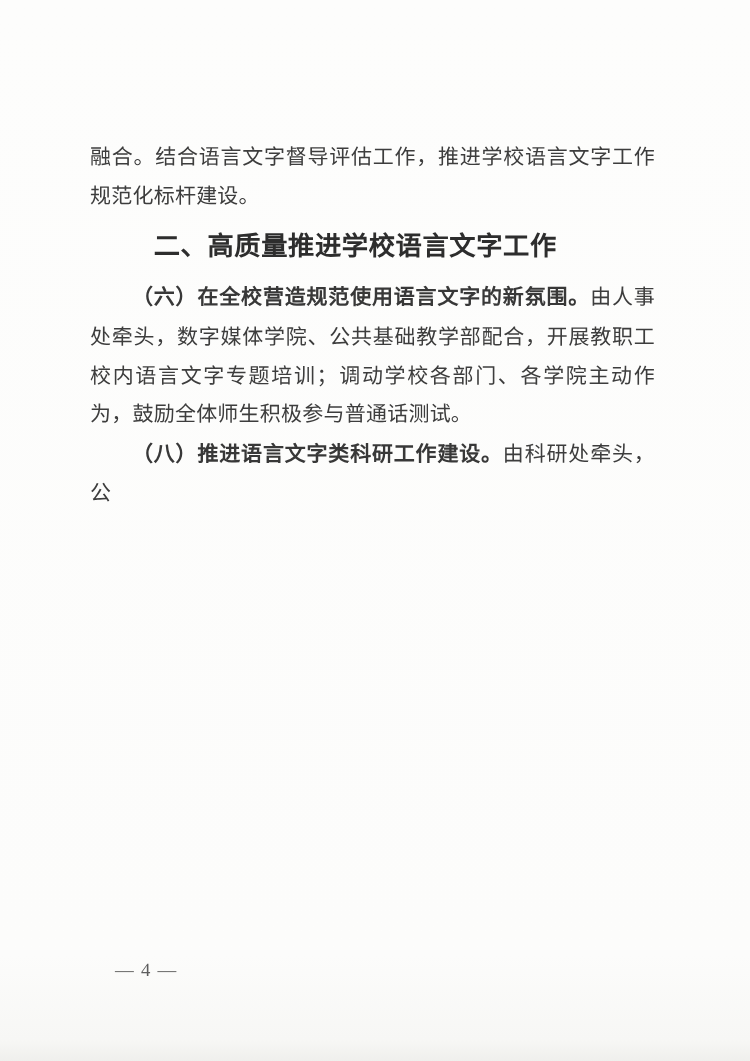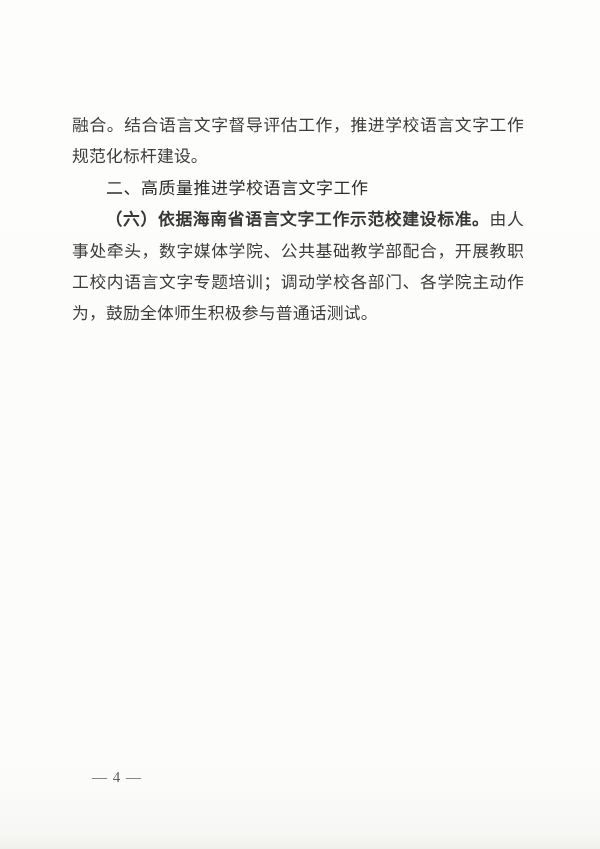--- a/index.html
+++ b/index.html
@@ -28,25 +28,25 @@
     letter-spacing: 0.2px;
   }
   .content p {
     margin: 0;
     text-indent: 2em;
   }
   .content p.continuation {
     text-indent: 0;
   }
   .section-heading {
-    margin: 0;
+    margin: 9px;
     text-indent: 2em;
     font-family: "Liberation Sans", "DejaVu Sans", sans-serif;
-    font-weight: 400;
-    font-size: 17px;
+    font-weight: 700;
+    font-size: 21px;
     line-height: 31.4px;
     color: #2d2d2d;
     letter-spacing: 0.5px;
   }
   .lead {
     font-weight: 700;
     color: #383838;
   }
   .page-number {
     position: absolute;
@@ -64,20 +64,21 @@
 
 <div class="page">
   <div class="content">
 
     <p class="continuation"><span>融合。结合语言文字督导评估工作，推进学校语言文字工作规范化标杆建设。</span></p>
 
     <h2 class="section-heading">二、高质量推进学校语言文字工作</h2>
 
 
 
-    <p><span class="lead">（六）依据海南省语言文字工作示范校建设标准。</span><span>由人事处牵头，数字媒体学院、公共基础教学部配合，开展教职工校内语言文字专题培训；调动学校各部门、各学院主动作为，鼓励全体师生积极参与普通话测试。</span></p>
+    <p><span class="lead">（六）在全校营造规范使用语言文字的新氛围。</span><span>由人事处牵头，数字媒体学院、公共基础教学部配合，开展教职工校内语言文字专题培训；调动学校各部门、各学院主动作为，鼓励全体师生积极参与普通话测试。</span></p>
 
 
+    <p><span class="lead">（八）推进语言文字类科研工作建设。</span><span>由科研处牵头，公</span></p>
 
   </div>
 
   <div class="page-number">— 4 —</div>
 </div>
 
 </body></html>

